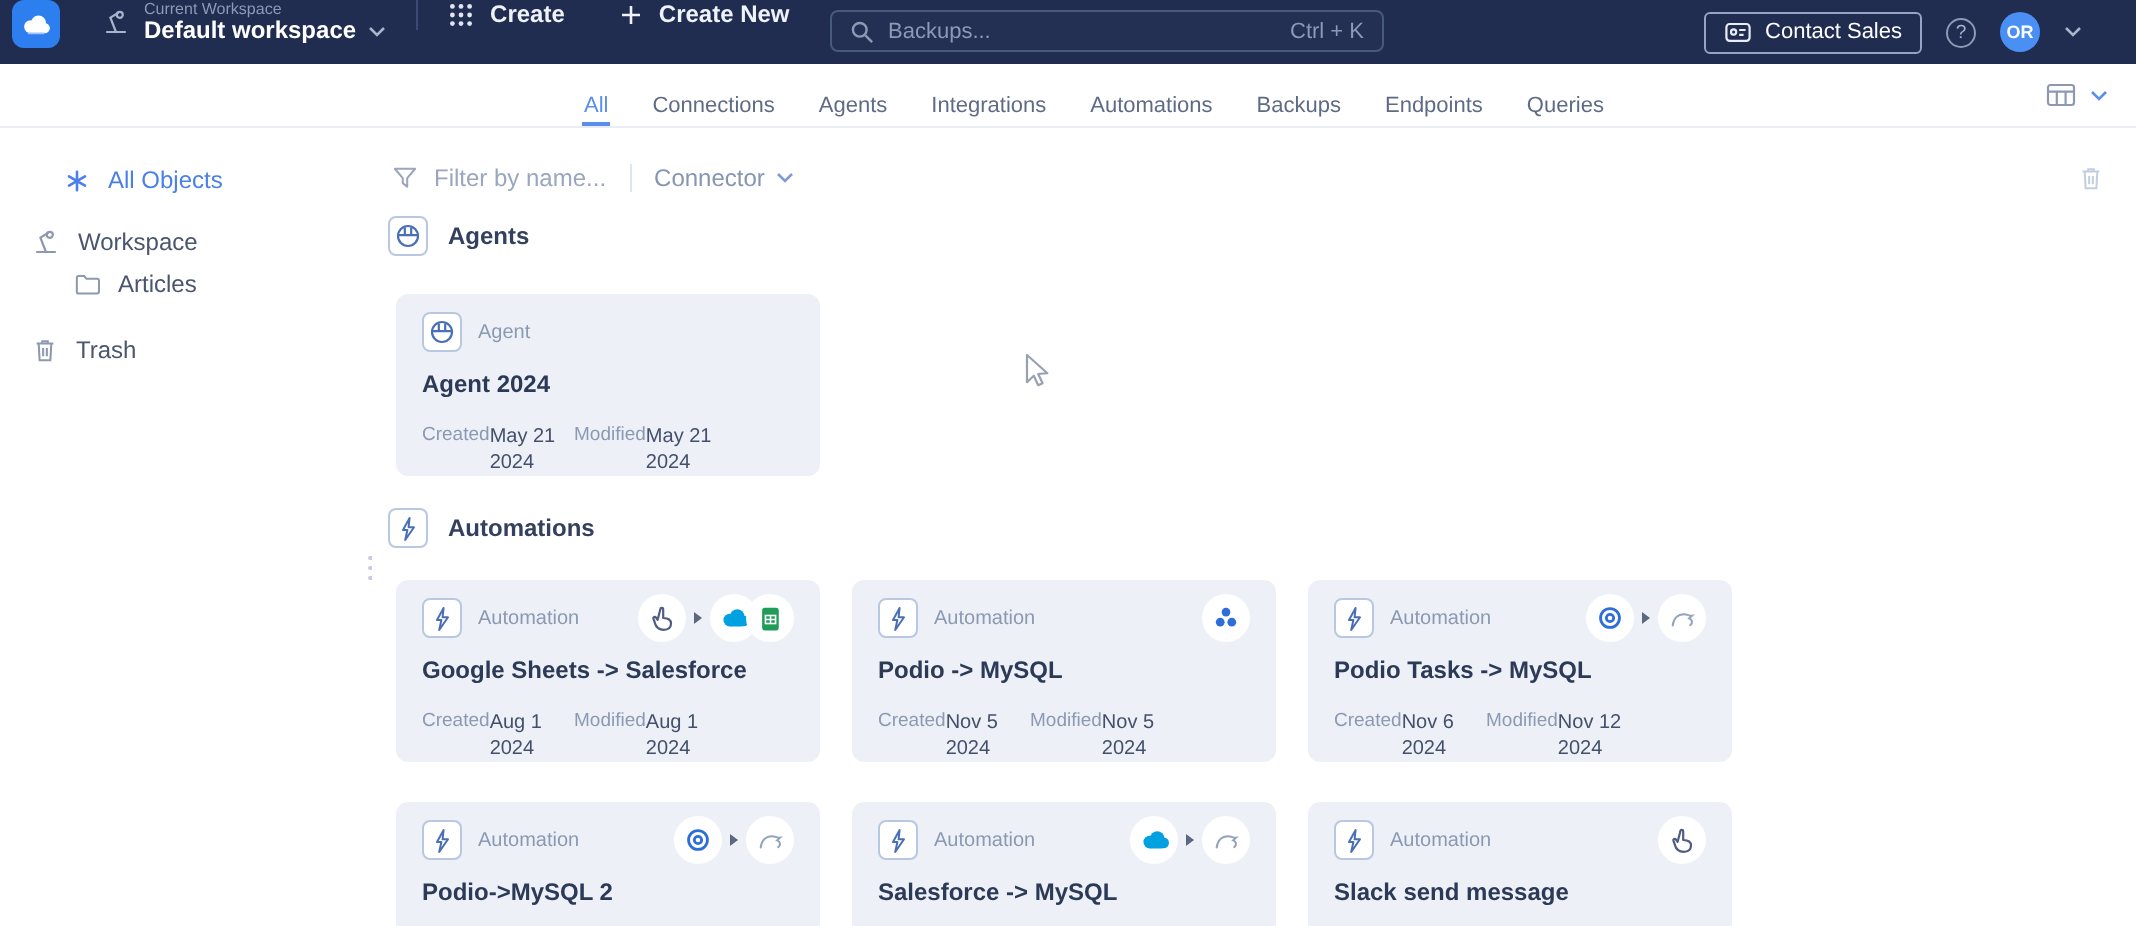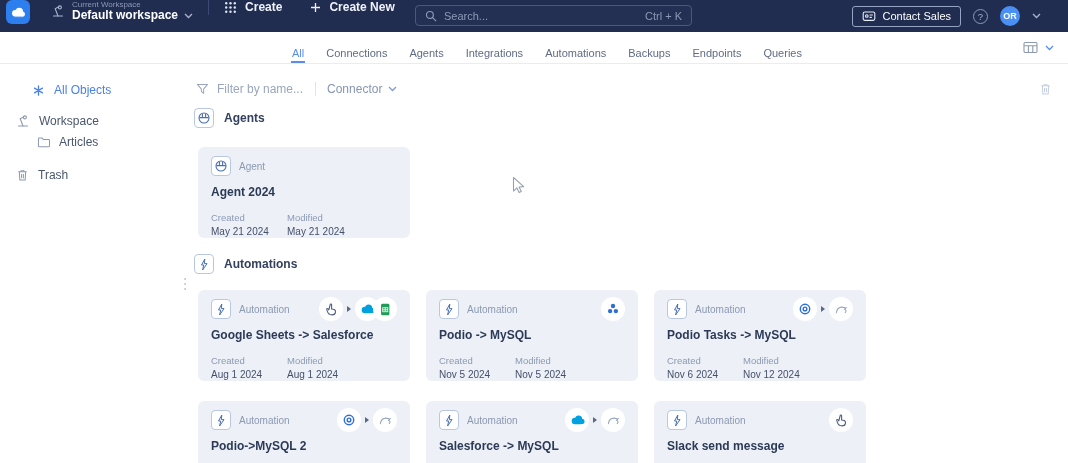--- a/index.html
+++ b/index.html
@@ -70,21 +70,21 @@
   .card-top { display:flex; align-items:center; justify-content:space-between; height:22px; }
   .card-type { display:flex; align-items:center; gap:8px;justify-content:center; }
   .type-label { font-size:10px; color:#8b99b3; }
   .app-icons { display:flex; align-items:center; }
   .app-circle { width:24px; height:24px; border-radius:50%; background:#fff;
     display:flex; align-items:center; justify-content:center; flex:0 0 auto; }
   .app-circle.overlap { margin-left:-6px; }
   .mini-arrow { margin:0 3px; display:flex; }
   .card-title { margin-top:8px; font-size:12px; font-weight:bold; color:#2c3a57; white-space:nowrap; }
   .card-meta { margin-top:13px; display:flex; }
-  .meta-col { width:76px; display:flex; flex-direction:column; line-height:1.32; }
+  .meta-col { width:76px; display:flex; flex-direction:row; line-height:1.32; }
   .meta-label { font-size:9.5px; color:#8b99b3; }
   .meta-value { font-size:10px; color:#44506b; }
   .cursor { position:absolute; left:512px; top:176px; z-index:9; pointer-events:none; }
   svg { display:block; }
 </style>
 </head>
 <body>
 
 <header class="topbar">
   <div class="logo">
@@ -156,21 +156,21 @@
 
   <div class="search">
     <span>
       <svg width="12" height="12" viewBox="0 0 13 13">
           <g fill="none" stroke="#8d99b5" stroke-width="1.3">
             <circle cx="5.3" cy="5.3" r="3.7"></circle>
             <path d="M8.3 8.3 12 12"></path>
           </g>
         </svg>
     </span>
-    <span class="grow">Search...</span>
+    <span class="grow">Backups...</span>
     <span>Ctrl + K</span>
   </div>
 
   <div class="tb-right">
     <button class="contact">
       <span>
         <svg width="14" height="13" viewBox="0 0 14 13">
             <g fill="none" stroke="#e8ecf5" stroke-width="1.1">
               <rect x="1.2" y="2" width="11.6" height="8.4" rx="1.6"></rect>
               <circle cx="4.8" cy="6" r="1.3"></circle>

